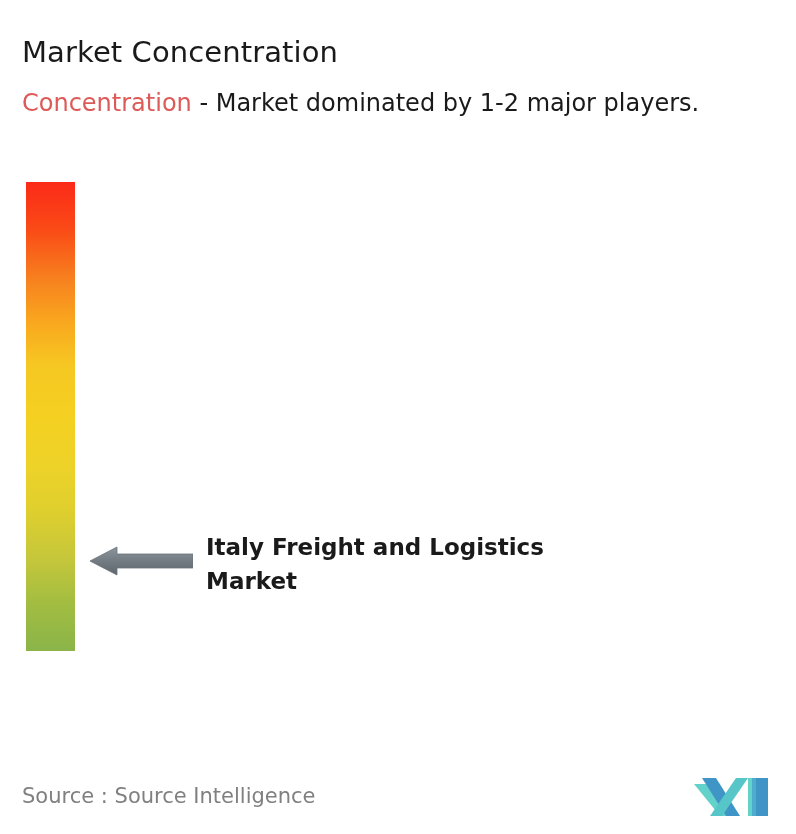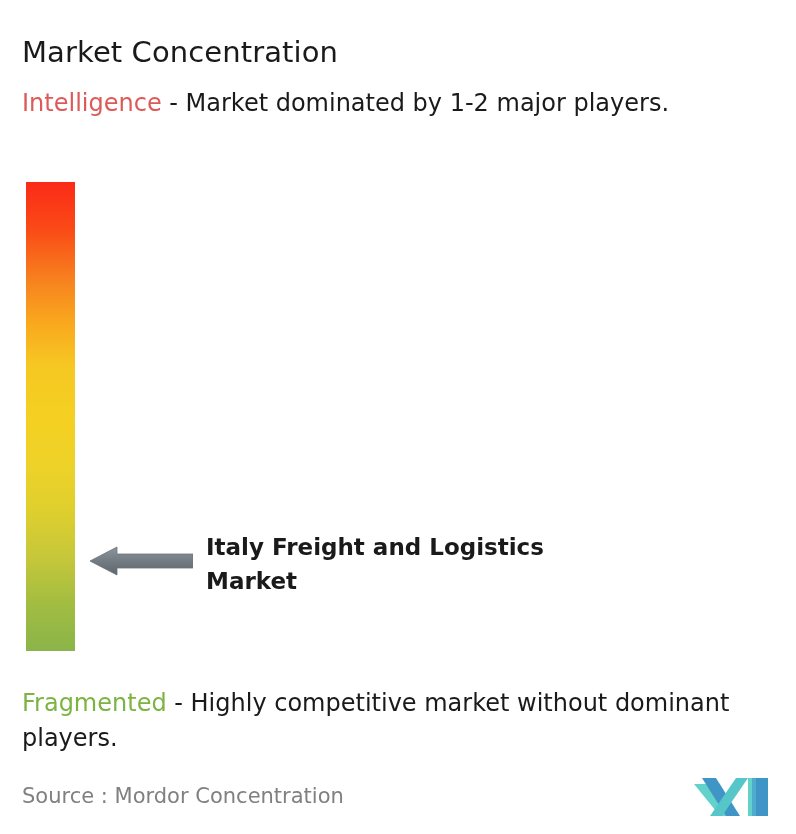--- a/index.html
+++ b/index.html
@@ -147,45 +147,42 @@
   }
 </style>
 </head>
 <body>
 
 <div class="page">
 
   <div class="chart-title">Market Concentration</div>
 
   <div class="legend-top">
-    <span class="term">Intelligence</span><span class="desc"> - Market dominated by 1-2 major players.</span>
+    <span class="term">Concentration</span><span class="desc"> - Market dominated by 1-2 major players.</span>
   </div>
 
   <div class="gradient-bar"></div>
 
   <div class="pointer">
     <svg viewBox="0 0 103 34" xmlns="http://www.w3.org/2000/svg">
       <defs>
         <linearGradient id="arrowGrad" x1="0" y1="0" x2="0" y2="1">
           <stop offset="0%" stop-color="#8c949c"></stop>
           <stop offset="45%" stop-color="#757d85"></stop>
           <stop offset="100%" stop-color="#5e666e"></stop>
         </linearGradient>
       </defs>
       <polygon points="0,17 27,3 27,10 103,10 103,24 27,24 27,31" fill="url(#arrowGrad)" stroke="#6b737b" stroke-width="0.8"></polygon>
     </svg>
   </div>
 
   <div class="pointer-label">Italy Freight and Logistics Market</div>
 
-  <div class="legend-bottom">
-    <span class="term">Fragmented</span><span class="desc">  - Highly competitive market without dominant players.</span>
-  </div>
-
-  <div class="source-line">Source :  Mordor Concentration</div>
+
+  <div class="source-line">Source :  Source Intelligence</div>
 
   <div class="brand-logo">
     <svg viewBox="0 0 82 46" xmlns="http://www.w3.org/2000/svg">
       <g>
 
         <polygon points="2,12 14,12 40,44 28,44" fill="#63d2cb"></polygon>
 
         <polygon points="10,6 24,6 48,44 34,44" fill="#3f96c6"></polygon>
 
         <polygon points="44,6 56,6 30,44 18,44" fill="#57c6c9"></polygon>

